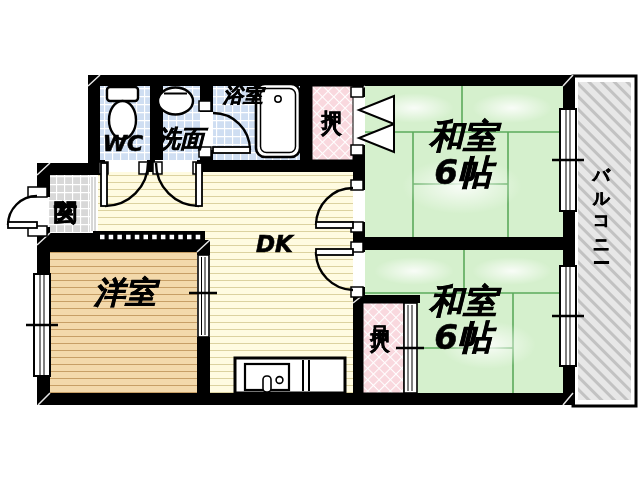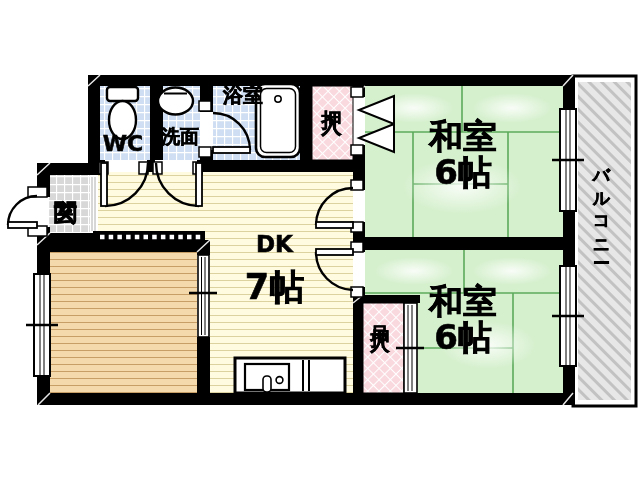--- a/index.html
+++ b/index.html
@@ -1,21 +1,21 @@
 <!DOCTYPE html>
 <html><head>
 <meta charset="utf-8">
 <style>
   html,body{margin:0;padding:0;background:#ffffff;}
   .stage{position:relative;width:640px;height:480px;background:#ffffff;overflow:hidden;
          font-family:"DejaVu Sans","Liberation Sans",sans-serif;}
   .stage svg{position:absolute;left:0;top:0;}
   .lbl{position:absolute;color:#000;font-weight:700;line-height:1;white-space:nowrap;
        -webkit-text-stroke:0.6px #000;}
-  .ctr{text-align:center;}
+  .ctr{text-align:center;font-style:italic;}
   .v{writing-mode:vertical-rl;text-orientation:mixed;}
 </style>
 </head>
 <body>
 
 <div class="stage">
 <svg width="640" height="480" viewBox="0 0 640 480">
   <defs>
     <pattern id="tileBlue" width="8" height="8" patternUnits="userSpaceOnUse">
       <rect width="8" height="8" fill="#cfdef2"></rect>
@@ -200,24 +200,24 @@
     <rect x="235" y="358" width="110" height="35" stroke-width="3"></rect>
     <path d="M303,360 V391 M309,360 V391" fill="none" stroke-width="2"></path>
     <rect x="245" y="364" width="44" height="26" stroke-width="2.2"></rect>
     <rect x="263" y="376" width="8" height="16" rx="3.5" stroke-width="1.6"></rect>
     <circle cx="279.5" cy="380" r="3.4" stroke-width="1.6"></circle>
   </g>
 </svg>
 
   <div class="lbl v" style="left:54px;top:180px;font-size:23px;letter-spacing:3px;">玄関</div>
   <div class="lbl ctr" style="left:97px;top:133px;width:52px;font-size:22px;">WC</div>
-  <div class="lbl ctr" style="left:150px;top:127px;width:60px;font-size:19px;">洗面</div>
+  <div class="lbl ctr" style="left:150px;top:127px;width:60px;font-size:24px;">洗面</div>
   <div class="lbl ctr" style="left:212px;top:85px;width:62px;font-size:20px;">浴室</div>
   <div class="lbl v" style="left:322px;top:94px;font-size:20px;letter-spacing:4px;">押入</div>
   <div class="lbl ctr" style="left:400px;top:119px;width:126px;font-size:34px;">和室</div>
   <div class="lbl ctr" style="left:400px;top:155px;width:126px;font-size:34px;">6帖</div>
   <div class="lbl v" style="left:593px;top:156px;font-size:17px;letter-spacing:5px;">バルコニー</div>
   <div class="lbl ctr" style="left:222px;top:233px;width:105px;font-size:23px;">DK</div>
-  <div class="lbl ctr" style="left:222px;top:270px;width:105px;font-size:35px;">7帖</div>
+  <div class="lbl ctr" style="left:75px;top:277px;width:100px;font-size:31px;">洋室</div>
   <div class="lbl ctr" style="left:400px;top:284px;width:126px;font-size:34px;">和室</div>
   <div class="lbl ctr" style="left:400px;top:320px;width:126px;font-size:34px;">6帖</div>
   <div class="lbl v" style="left:371px;top:311px;font-size:19px;letter-spacing:3px;">吊押入</div>
 </div>
 
 </body></html>

